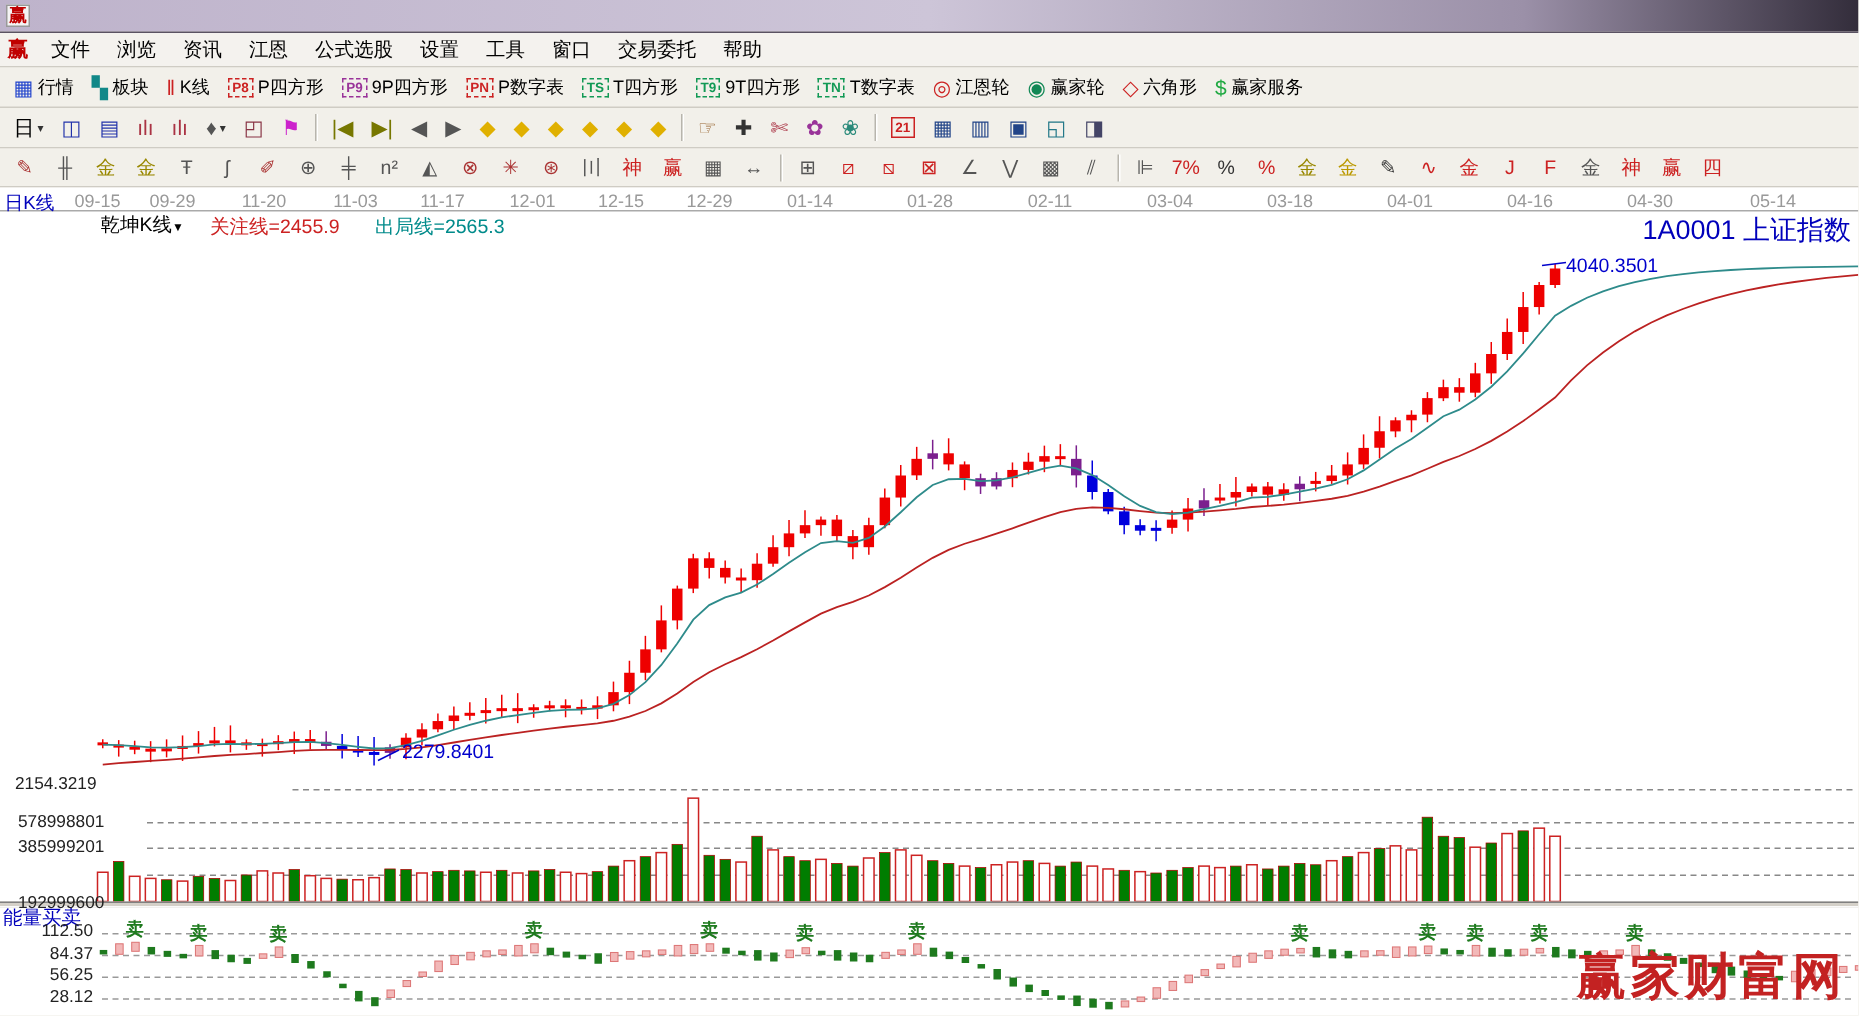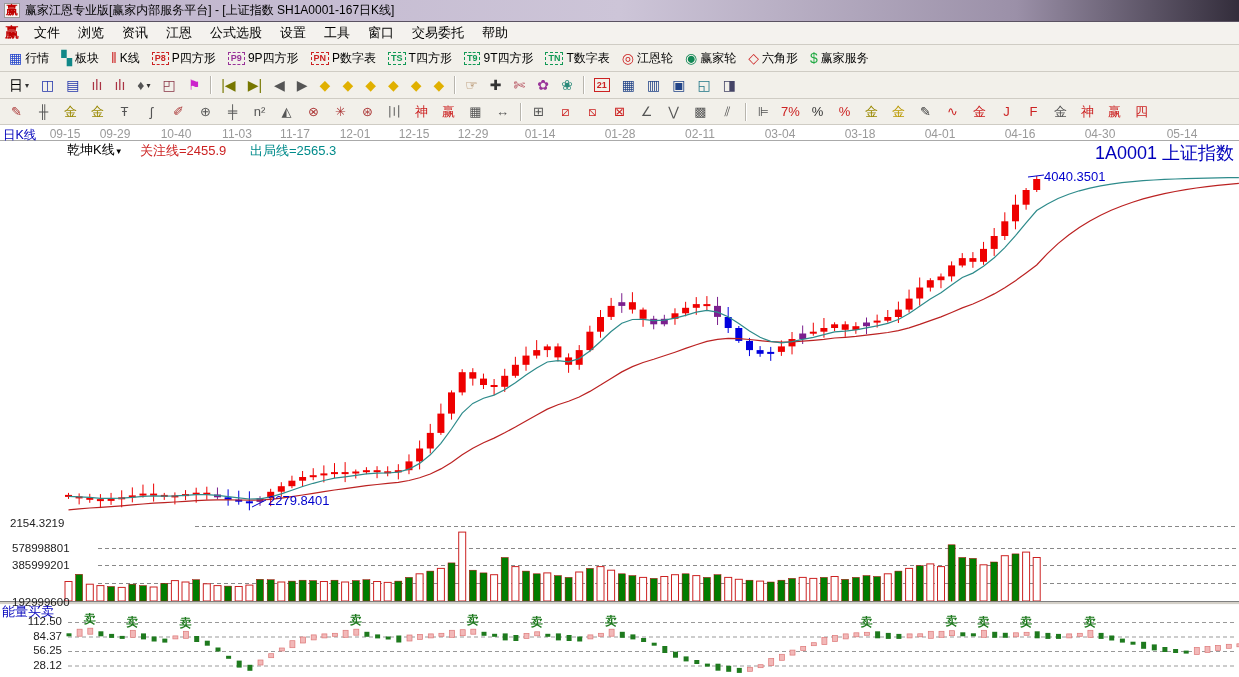--- a/index.html
+++ b/index.html
@@ -39,21 +39,20 @@
   .vol-lbl { color:#222; font-size:11.5px; left:12px; }
   .ind-lbl { color:#222; font-size:11.5px; left:0; width:62px; text-align:right; }
   .watermark { right:8px; top:504px; font-family:"DejaVu Serif","Liberation Serif",serif;
     font-weight:bold; font-size:33px; color:#c32222; letter-spacing:3px; }
 </style>
 </head>
 <body>
 
 <div class="titlebar">
   <span class="logo">赢</span>
-  <span>赢家江恩专业版[赢家内部服务平台] - [上证指数 SH1A0001-167日K线]</span>
 </div>
 
 <div class="menubar">
   <span class="logo">赢</span>
   <span id="menu-items" style="display:flex;">
       <span class="menu-item">文件</span>
       <span class="menu-item">浏览</span>
       <span class="menu-item">资讯</span>
       <span class="menu-item">江恩</span>
       <span class="menu-item">公式选股</span>
@@ -760,21 +759,21 @@
         <text x="866.5" y="500.8" font-size="12" fill="#1e7a1e" text-anchor="middle" font-weight="bold">卖</text>
         <text x="951.6" y="500.2" font-size="12" fill="#1e7a1e" text-anchor="middle" font-weight="bold">卖</text>
         <text x="983.5" y="500.8" font-size="12" fill="#1e7a1e" text-anchor="middle" font-weight="bold">卖</text>
         <text x="1026.1" y="500.8" font-size="12" fill="#1e7a1e" text-anchor="middle" font-weight="bold">卖</text>
         <text x="1089.9" y="500.8" font-size="12" fill="#1e7a1e" text-anchor="middle" font-weight="bold">卖</text>
       </svg>
     </div>
   <div id="date-labels">
       <div class="lbl date-lbl" style="left: 43px;">09-15</div>
       <div class="lbl date-lbl" style="left: 93px;">09-29</div>
-      <div class="lbl date-lbl" style="left: 154px;">10-40</div>
+      <div class="lbl date-lbl" style="left: 154px;">11-20</div>
       <div class="lbl date-lbl" style="left: 215px;">11-03</div>
       <div class="lbl date-lbl" style="left: 273px;">11-17</div>
       <div class="lbl date-lbl" style="left: 333px;">12-01</div>
       <div class="lbl date-lbl" style="left: 392px;">12-15</div>
       <div class="lbl date-lbl" style="left: 451px;">12-29</div>
       <div class="lbl date-lbl" style="left: 518px;">01-14</div>
       <div class="lbl date-lbl" style="left: 598px;">01-28</div>
       <div class="lbl date-lbl" style="left: 678px;">02-11</div>
       <div class="lbl date-lbl" style="left: 758px;">03-04</div>
       <div class="lbl date-lbl" style="left: 838px;">03-18</div>
@@ -803,13 +802,14 @@
       <div class="lbl vol-lbl" style="top: 471px;">192999600</div>
     </div>
   <div class="lbl lbl-blue" style="left:2px; top:478px; font-size:13px;">能量买卖</div>
   <div id="ind-ticks">
       <div class="lbl ind-lbl" style="top: 490px;">112.50</div>
       <div class="lbl ind-lbl" style="top: 504.6px;">84.37</div>
       <div class="lbl ind-lbl" style="top: 519.2px;">56.25</div>
       <div class="lbl ind-lbl" style="top: 533.8px;">28.12</div>
     </div>
 
+  <div class="lbl watermark">赢家财富网</div>
 </div>
 
 </body></html>

